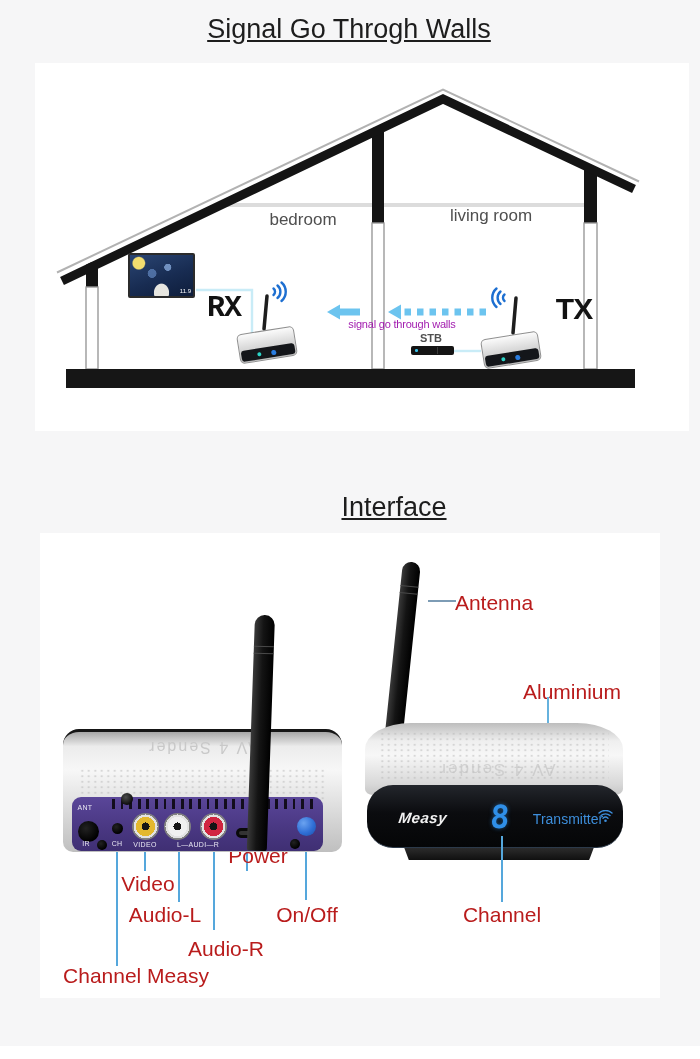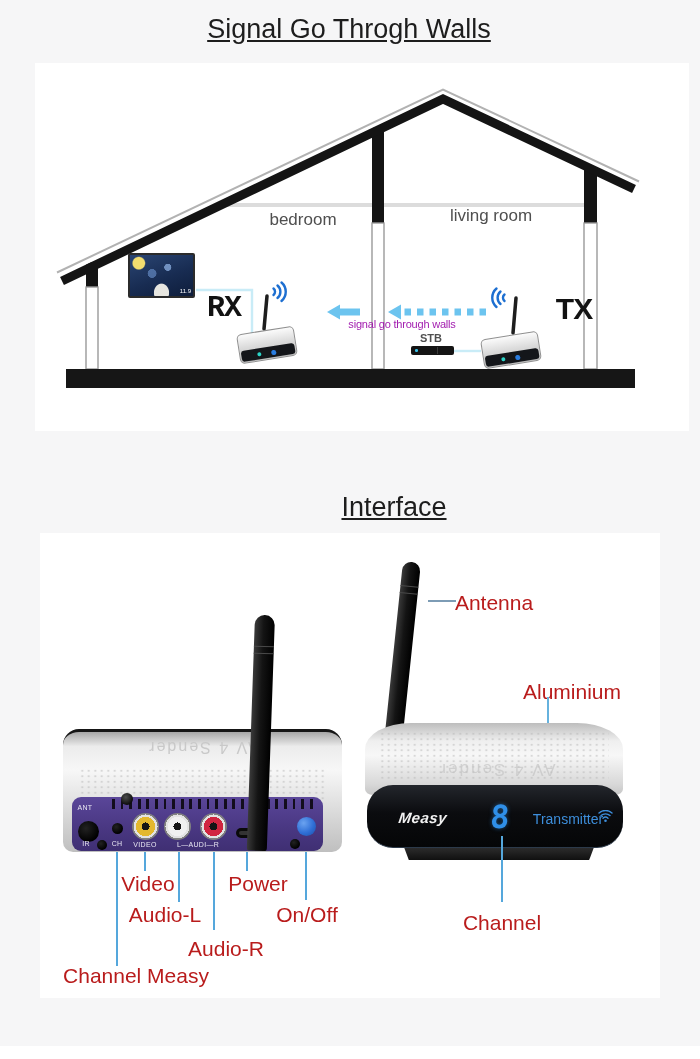--- a/index.html
+++ b/index.html
@@ -157,21 +157,21 @@
 <div class="cline" data-name="channel-switch-callout-line" style="left:116px;top:852px;height:114px;"></div>
 <div class="cline" data-name="video-callout-line" style="left:144px;top:852px;height:19px;"></div>
 <div class="cline" data-name="audio-l-callout-line" style="left:178px;top:852px;height:50px;"></div>
 <div class="cline" data-name="audio-r-callout-line" style="left:213px;top:852px;height:78px;"></div>
 <div class="cline" data-name="power-callout-line" style="left:246px;top:852px;height:19px;"></div>
 <div class="cline" data-name="on-off-callout-line" style="left:305px;top:852px;height:48px;"></div>
 
 <div class="txt callout" data-name="callout-video" style="left:148px;top:872px;">Video</div>
 <div class="txt callout" data-name="callout-audio-l" style="left:165px;top:903px;">Audio-L</div>
 <div class="txt callout" data-name="callout-audio-r" style="left:226px;top:937px;">Audio-R</div>
-<div class="txt callout" data-name="callout-power" style="left:258px;top:872px;text-align:right;">Power</div>
+<div class="txt callout" data-name="callout-power" style="left:258px;top:844px;text-align:right;">Power</div>
 <div class="txt callout" data-name="callout-on-off" style="left:307px;top:903px;">On/Off</div>
 <div class="txt callout" data-name="callout-channel-switch" style="left:136px;top:964px;">Channel Measy</div>
 
 <div class="antenna" data-name="transmitter-antenna" style="left:403px;top:562px;width:18px;height:170px;transform:rotate(6deg);z-index:2;"></div>
 <style>.antenna[data-name="transmitter-antenna"]::before{top:24px;}</style>
 
 <div class="abs" data-name="transmitter-body" style="left:365px;top:723px;width:258px;height:72px;z-index:3;
      border-radius:46px 46px 8px 8px / 26px 26px 6px 6px;
      background:linear-gradient(180deg,#bdbdbd,#efefef 25%,#f7f7f7 45%,#d8d8d8 85%,#c6c6c6);">
   <div class="dots" data-name="transmitter-body-texture" style="left:14px;right:14px;top:8px;height:48px;"></div>
@@ -198,13 +198,13 @@
 
 <div class="abs" data-name="transmitter-stand" style="left:401px;top:847px;width:196px;height:13px;z-index:4;
      background:linear-gradient(180deg,#2e2e2e,#101010);
      clip-path:polygon(1.5% 0,98.5% 0,96% 100%,4% 100%);"></div>
 
 <div class="abs" data-name="antenna-callout-line" style="left:428px;top:600px;width:28px;height:2px;background:#7d9cb5;"></div>
 <div class="txt callout" data-name="callout-antenna" style="left:494px;top:591px;">Antenna</div>
 <div class="txt callout" data-name="callout-aluminium" style="left:572px;top:680px;">Aluminium</div>
 <div class="abs" data-name="aluminium-callout-line" style="left:547px;top:697px;width:2px;height:31px;background:#66b2de;"></div>
 <div class="cline" data-name="channel-callout-line" style="left:501px;top:836px;height:66px;z-index:6;"></div>
-<div class="txt callout" data-name="callout-channel" style="left:502px;top:903px;margin-top:8px;">Channel</div>
+<div class="txt callout" data-name="callout-channel" style="left:502px;top:903px;">Channel</div>
 
 </body></html>

